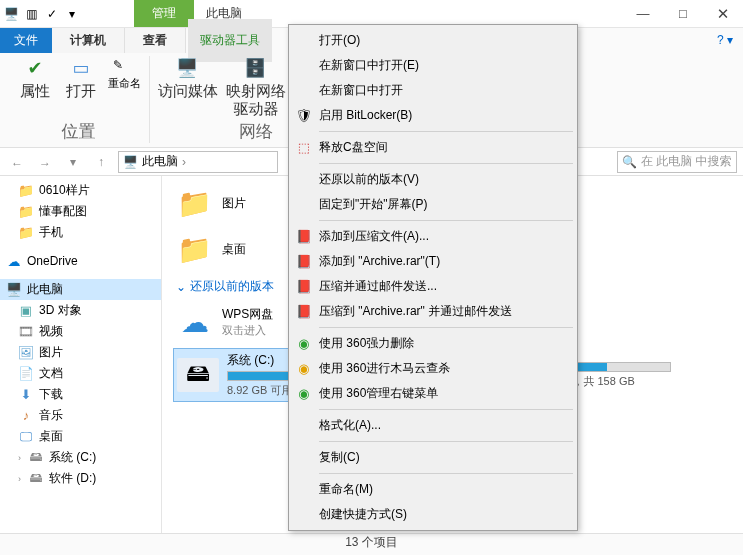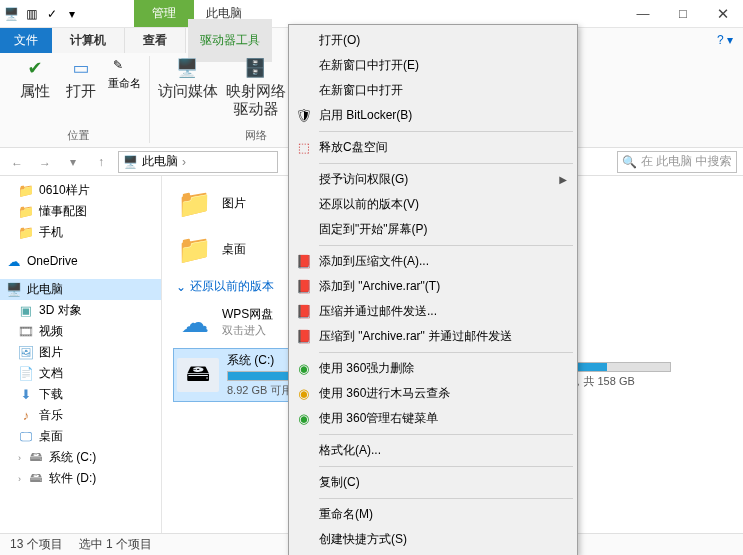--- a/index.html
+++ b/index.html
@@ -22,21 +22,21 @@
 .help { margin-left: auto; padding: 4px 10px; color: #0066cc; }
 
 .ribbon { height: 96px; background: #fafafa; border-bottom: 1px solid #e0e0e0; display: flex; padding: 4px 8px; }
 .rgroup { display: flex; flex-direction: column; align-items: center; border-right: 1px solid #e3e3e3; padding: 0 8px; }
 .rrow { display: flex; gap: 8px; }
 .rbtn { display: flex; flex-direction: column; align-items: center; gap: 2px; min-width: 38px; }
 .rbtn .ic { width: 24px; height: 24px; display: flex; align-items: center; justify-content: center; font-size: 18px; }
 .rbtn .lbl { font-size: 15px; color: #333; text-align: center; line-height: 1.2; }
 .rsm { display: flex; align-items: center; gap: 4px; padding: 1px 2px; }
 .rsm .ic { width: 16px; height: 16px; display: flex; align-items: center; justify-content: center; }
-.glabel { font-size: 11px; color: #666; margin-top: auto; }
+.glabel { font-size: 17px; color: #666; margin-top: auto; }
 
 .addr { height: 28px; display: flex; align-items: center; gap: 6px; padding: 0 6px; border-bottom: 1px solid #e0e0e0; }
 .navbtn { width: 22px; height: 22px; display: flex; align-items: center; justify-content: center; color: #888; border-radius: 2px; }
 .path { flex: 0 0 160px; border: 1px solid #c0c0c0; height: 22px; display: flex; align-items: center; padding: 0 4px; gap: 4px; }
 .search { flex: 0 0 120px; margin-left: auto; border: 1px solid #c0c0c0; height: 22px; display: flex; align-items: center; padding: 0 4px; color: #999; gap: 4px; }
 
 .body { display: flex; height: calc(555px - 28px - 24px - 96px - 28px - 22px); }
 .tree { width: 162px; border-right: 1px solid #e5e5e5; overflow: hidden; padding: 4px 0; }
 .tnode { display: flex; align-items: center; gap: 5px; padding: 2px 6px; white-space: nowrap; }
 .tnode.sel { background: #cde8ff; }
@@ -50,21 +50,21 @@
 .item { display: flex; align-items: center; gap: 8px; width: 250px; padding: 2px; }
 .item .iic { width: 38px; height: 38px; display: flex; align-items: center; justify-content: center; font-size: 28px; }
 .drive { display: flex; align-items: center; gap: 8px; width: 260px; padding: 3px; }
 .drive.sel { background: #cde8ff; outline: 1px solid #7bb6e8; }
 .drive .dic { width: 42px; height: 34px; display: flex; align-items: center; justify-content: center; font-size: 24px; background: #e8eef5; border-radius: 2px; }
 .drive .dinfo { display: flex; flex-direction: column; gap: 2px; flex: 1; }
 .drive .dbar { height: 10px; background: #e0e0e0; position: relative; border: 1px solid #bbb; }
 .drive .dbar-fill { height: 100%; background: #26a0da; }
 .drive .dtxt { font-size: 11px; color: #555; }
 
-.status { position: absolute; bottom: 0; left: 0; right: 0; height: 22px; border-top: 1px solid #e0e0e0; display: flex; align-items: center; padding: 0 10px; gap: 16px; font-size: 11px; color: #444; background: #fafafa; }
+.status { position: absolute; bottom: 0; left: 0; right: 0; height: 22px; border-top: 1px solid #e0e0e0; display: flex; align-items: center; padding: 0 10px; gap: 16px; font-size: 11px; color: #444; background: #fafafa; flex-direction: column; }
 
 .ctx { position: absolute; top: 24px; left: 288px; width: 290px; background: #f0f0f0; border: 1px solid #a0a0a0; box-shadow: 2px 2px 6px rgba(0,0,0,0.25); padding: 3px 2px; z-index: 10; }
 .ctx-item { display: flex; align-items: center; gap: 8px; padding: 4px 8px 4px 28px; position: relative; white-space: nowrap; }
 .ctx-item .cic { position: absolute; left: 4px; width: 18px; height: 18px; display: flex; align-items: center; justify-content: center; font-size: 13px; }
 .ctx-item .arrow { margin-left: auto; color: #555; font-size: 10px; }
 .ctx-sep { height: 1px; background: #d0d0d0; margin: 3px 2px 3px 28px; }
 
 .folder-ic { color: #f0c14b; }
 .disk-ic { color: #888; }
 .pc-ic { color: #3a7ac0; }
@@ -294,24 +294,20 @@
       <span class="cic">🛡</span>
       <span>启用 BitLocker(B)</span>
     </div>
   <div class="ctx-sep"></div>
   <div class="ctx-item">
       <span class="cic" style="color:#d04040">⬚</span>
       <span>释放C盘空间</span>
     </div>
   <div class="ctx-sep"></div>
   <div class="ctx-item">
-      <span>授予访问权限(G)</span>
-      <span class="arrow">▶</span>
-    </div>
-  <div class="ctx-item">
       <span>还原以前的版本(V)</span>
     </div>
   <div class="ctx-item">
       <span>固定到"开始"屏幕(P)</span>
     </div>
   <div class="ctx-sep"></div>
   <div class="ctx-item">
       <span class="cic" style="color:#a04040">📕</span>
       <span>添加到压缩文件(A)...</span>
     </div>

